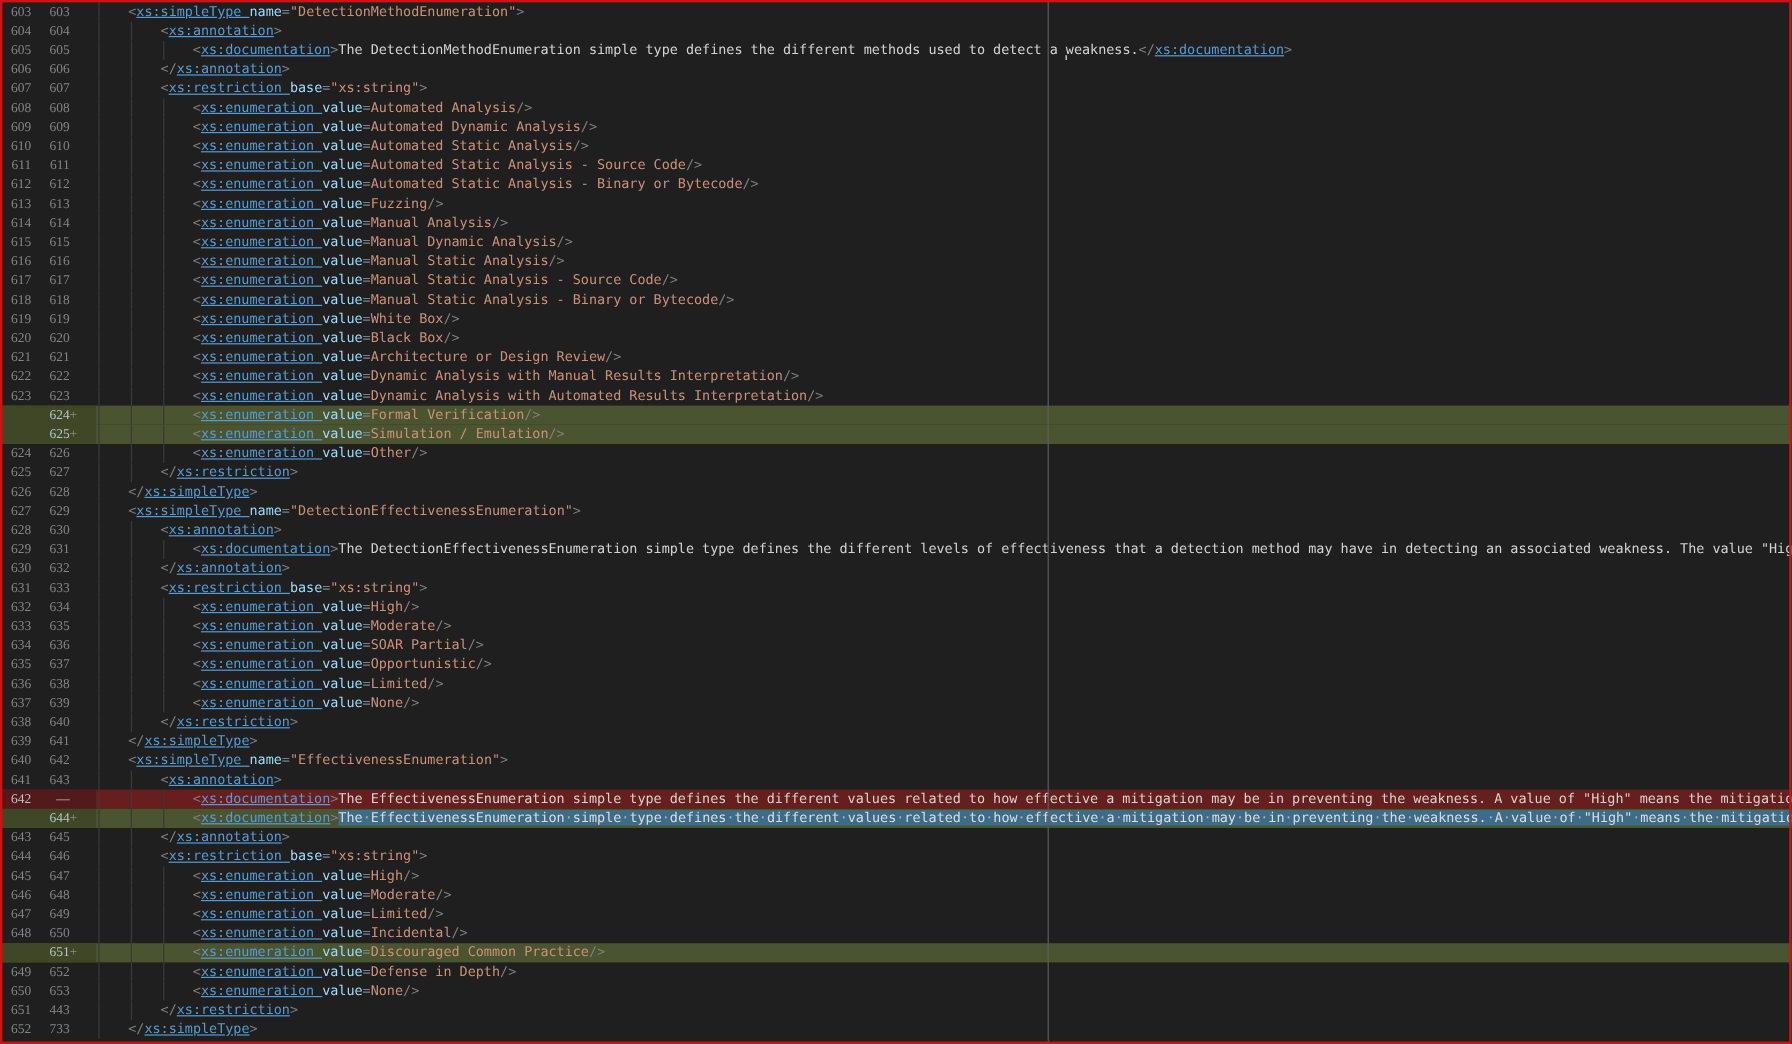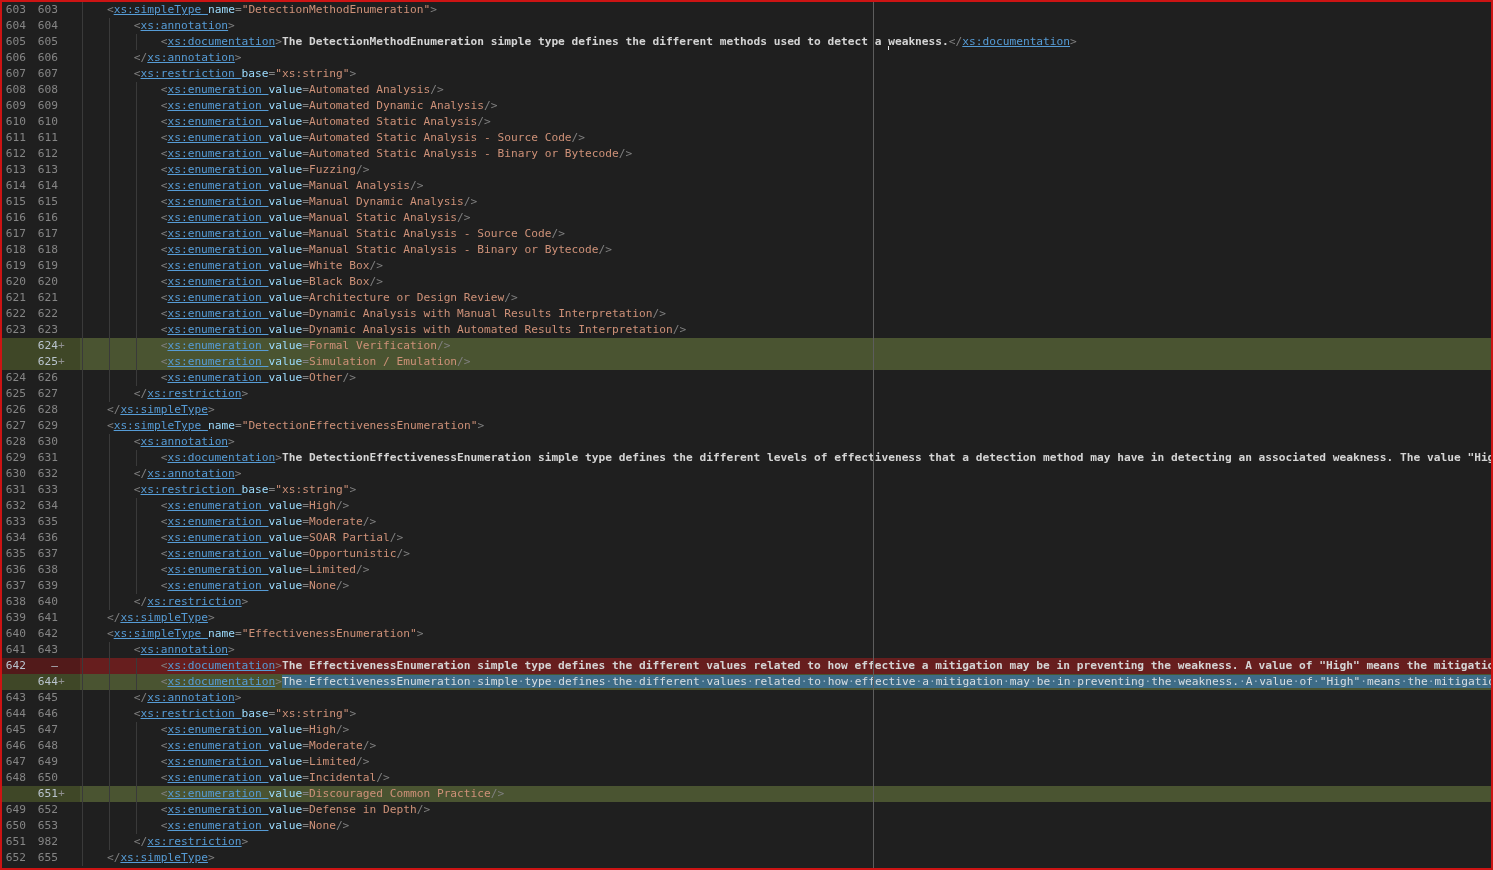--- a/index.html
+++ b/index.html
@@ -5,35 +5,35 @@
   html,body{margin:0;padding:0;}
   body{
     width:1493px;height:870px;position:relative;overflow:hidden;
     background:#1f1f1f;
     font: 11.2px/16px "DejaVu Sans Mono","Liberation Mono",monospace;
   }
   #rows{position:absolute;top:2px;left:0;right:0;}
   .row{height:16px;display:flex;align-items:stretch;white-space:pre;}
   .row.added{background:#4a5431;}
   .row.removed{background:#671e1e;}
-  .gutter{width:80px;flex:0 0 80px;display:flex;color:#858585;}
+  .gutter{width:80px;flex:0 0 80px;display:flex;color:#858585;font-family:Liberation Serif, serif;}
   .row.added .gutter{background:#3f4727;}
   .row.removed .gutter{background:#521a1a;}
   .row.added .ln,.row.removed .ln{color:#b9c4ce;}
   .ln{display:inline-block;text-align:right;}
   .ln.old{width:26px;}
   .ln.new{width:32px;}
   .marker{display:inline-block;width:22px;text-align:left;color:#8f8f8f;}
   .code{flex:1 1 auto;position:relative;overflow:hidden;}
   .guide{position:absolute;top:0;bottom:0;width:1px;background:#3a3a3a;}
   .p{color:#808080;}
   .t{color:#569cd6;text-decoration:underline;}
   .a{color:#9cdcfe;}
   .s{color:#ce9178;}
-  .d{color:#d4d4d4;font-weight:bold;}
+  .d{color:#d4d4d4;}
   .sel{background:#3e6c87;color:#d8dee2;}
   .sel .ws{color:#9db9cb;}
   .cursor{display:inline-block;width:0;position:relative;}
   .cursor::after{content:"";position:absolute;left:-0.5px;top:1px;width:1.2px;height:13px;background:#e6e6e6;}
   .ruler{position:absolute;left:873px;top:0;bottom:0;width:1px;background:#5d5d5d;z-index:2;pointer-events:none;}
   .frame{position:absolute;inset:0;border:2px solid #cc1414;pointer-events:none;z-index:9;}
 </style>
 </head>
 <body>
 
@@ -84,18 +84,18 @@
       <div class="row added"><div class="gutter"><span class="ln old"></span><span class="ln new">644</span><span class="marker">+</span></div><div class="code" style="padding-left: 80.7px;"><div class="guide" style="left: 2px;"></div><div class="guide" style="left: 28.9px;"></div><div class="guide" style="left: 55.8px;"></div><span class="p">&lt;</span><span class="t">xs:documentation</span><span class="p">&gt;</span><span class="sel">The<span class="ws">·</span>EffectivenessEnumeration<span class="ws">·</span>simple<span class="ws">·</span>type<span class="ws">·</span>defines<span class="ws">·</span>the<span class="ws">·</span>different<span class="ws">·</span>values<span class="ws">·</span>related<span class="ws">·</span>to<span class="ws">·</span>how<span class="ws">·</span>effective<span class="ws">·</span>a<span class="ws">·</span>mitigation<span class="ws">·</span>may<span class="ws">·</span>be<span class="ws">·</span>in<span class="ws">·</span>preventing<span class="ws">·</span>the<span class="ws">·</span>weakness.<span class="ws">·</span>A<span class="ws">·</span>value<span class="ws">·</span>of<span class="ws">·</span>"High"<span class="ws">·</span>means<span class="ws">·</span>the<span class="ws">·</span>mitigationis</span></div></div>
       <div class="row"><div class="gutter"><span class="ln old">643</span><span class="ln new">645</span><span class="marker"></span></div><div class="code" style="padding-left: 53.8px;"><div class="guide" style="left: 2px;"></div><div class="guide" style="left: 28.9px;"></div><span class="p">&lt;/</span><span class="t">xs:annotation</span><span class="p">&gt;</span></div></div>
       <div class="row"><div class="gutter"><span class="ln old">644</span><span class="ln new">646</span><span class="marker"></span></div><div class="code" style="padding-left: 53.8px;"><div class="guide" style="left: 2px;"></div><div class="guide" style="left: 28.9px;"></div><span class="p">&lt;</span><span class="t">xs:restriction </span><span class="a">base</span><span class="p">=</span><span class="s">"xs:string"</span><span class="p">&gt;</span></div></div>
       <div class="row"><div class="gutter"><span class="ln old">645</span><span class="ln new">647</span><span class="marker"></span></div><div class="code" style="padding-left: 80.7px;"><div class="guide" style="left: 2px;"></div><div class="guide" style="left: 28.9px;"></div><div class="guide" style="left: 55.8px;"></div><span class="p">&lt;</span><span class="t">xs:enumeration </span><span class="a">value</span><span class="p">=</span><span class="s">High</span><span class="p">/&gt;</span></div></div>
       <div class="row"><div class="gutter"><span class="ln old">646</span><span class="ln new">648</span><span class="marker"></span></div><div class="code" style="padding-left: 80.7px;"><div class="guide" style="left: 2px;"></div><div class="guide" style="left: 28.9px;"></div><div class="guide" style="left: 55.8px;"></div><span class="p">&lt;</span><span class="t">xs:enumeration </span><span class="a">value</span><span class="p">=</span><span class="s">Moderate</span><span class="p">/&gt;</span></div></div>
       <div class="row"><div class="gutter"><span class="ln old">647</span><span class="ln new">649</span><span class="marker"></span></div><div class="code" style="padding-left: 80.7px;"><div class="guide" style="left: 2px;"></div><div class="guide" style="left: 28.9px;"></div><div class="guide" style="left: 55.8px;"></div><span class="p">&lt;</span><span class="t">xs:enumeration </span><span class="a">value</span><span class="p">=</span><span class="s">Limited</span><span class="p">/&gt;</span></div></div>
       <div class="row"><div class="gutter"><span class="ln old">648</span><span class="ln new">650</span><span class="marker"></span></div><div class="code" style="padding-left: 80.7px;"><div class="guide" style="left: 2px;"></div><div class="guide" style="left: 28.9px;"></div><div class="guide" style="left: 55.8px;"></div><span class="p">&lt;</span><span class="t">xs:enumeration </span><span class="a">value</span><span class="p">=</span><span class="s">Incidental</span><span class="p">/&gt;</span></div></div>
       <div class="row added"><div class="gutter"><span class="ln old"></span><span class="ln new">651</span><span class="marker">+</span></div><div class="code" style="padding-left: 80.7px;"><div class="guide" style="left: 2px;"></div><div class="guide" style="left: 28.9px;"></div><div class="guide" style="left: 55.8px;"></div><span class="p">&lt;</span><span class="t">xs:enumeration </span><span class="a">value</span><span class="p">=</span><span class="s">Discouraged Common Practice</span><span class="p">/&gt;</span></div></div>
       <div class="row"><div class="gutter"><span class="ln old">649</span><span class="ln new">652</span><span class="marker"></span></div><div class="code" style="padding-left: 80.7px;"><div class="guide" style="left: 2px;"></div><div class="guide" style="left: 28.9px;"></div><div class="guide" style="left: 55.8px;"></div><span class="p">&lt;</span><span class="t">xs:enumeration </span><span class="a">value</span><span class="p">=</span><span class="s">Defense in Depth</span><span class="p">/&gt;</span></div></div>
       <div class="row"><div class="gutter"><span class="ln old">650</span><span class="ln new">653</span><span class="marker"></span></div><div class="code" style="padding-left: 80.7px;"><div class="guide" style="left: 2px;"></div><div class="guide" style="left: 28.9px;"></div><div class="guide" style="left: 55.8px;"></div><span class="p">&lt;</span><span class="t">xs:enumeration </span><span class="a">value</span><span class="p">=</span><span class="s">None</span><span class="p">/&gt;</span></div></div>
-      <div class="row"><div class="gutter"><span class="ln old">651</span><span class="ln new">982</span><span class="marker"></span></div><div class="code" style="padding-left: 53.8px;"><div class="guide" style="left: 2px;"></div><div class="guide" style="left: 28.9px;"></div><span class="p">&lt;/</span><span class="t">xs:restriction</span><span class="p">&gt;</span></div></div>
-      <div class="row"><div class="gutter"><span class="ln old">652</span><span class="ln new">655</span><span class="marker"></span></div><div class="code" style="padding-left: 26.9px;"><div class="guide" style="left: 2px;"></div><span class="p">&lt;/</span><span class="t">xs:simpleType</span><span class="p">&gt;</span></div></div>
+      <div class="row"><div class="gutter"><span class="ln old">651</span><span class="ln new">443</span><span class="marker"></span></div><div class="code" style="padding-left: 53.8px;"><div class="guide" style="left: 2px;"></div><div class="guide" style="left: 28.9px;"></div><span class="p">&lt;/</span><span class="t">xs:restriction</span><span class="p">&gt;</span></div></div>
+      <div class="row"><div class="gutter"><span class="ln old">652</span><span class="ln new">733</span><span class="marker"></span></div><div class="code" style="padding-left: 26.9px;"><div class="guide" style="left: 2px;"></div><span class="p">&lt;/</span><span class="t">xs:simpleType</span><span class="p">&gt;</span></div></div>
     </div>
   <div class="ruler"></div>
   <div class="frame"></div>
 </div>
 
 </body></html>

